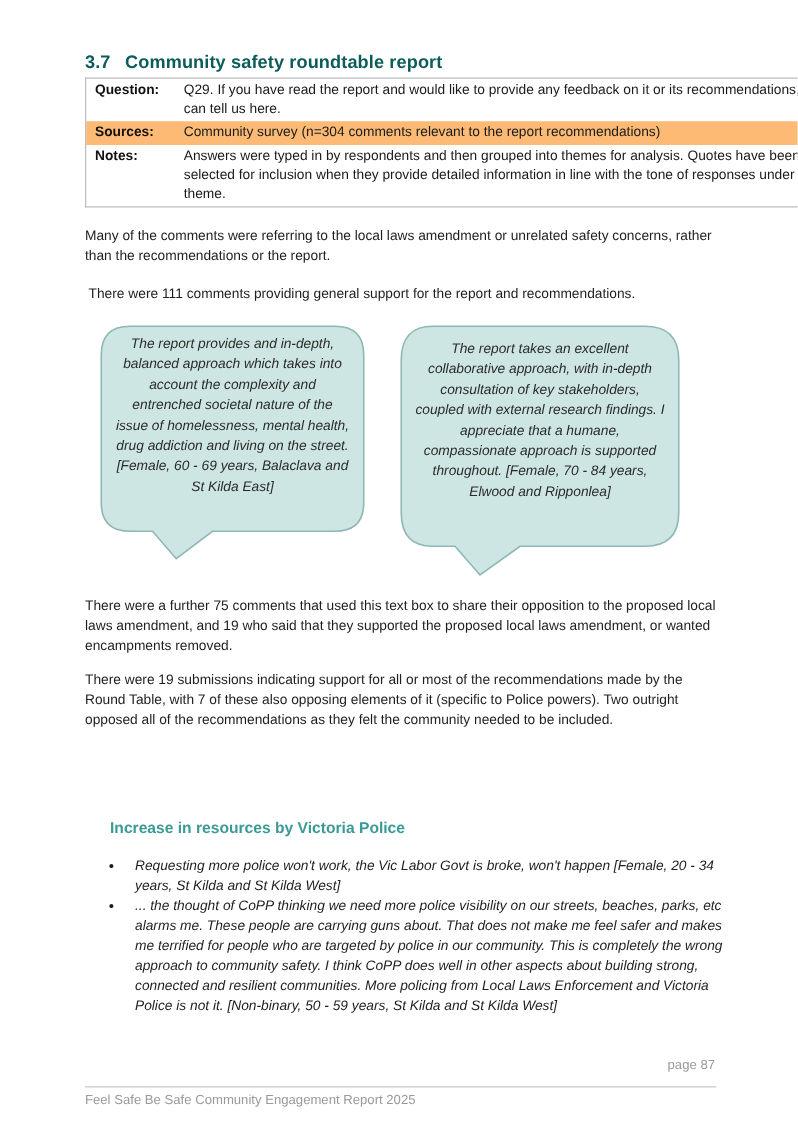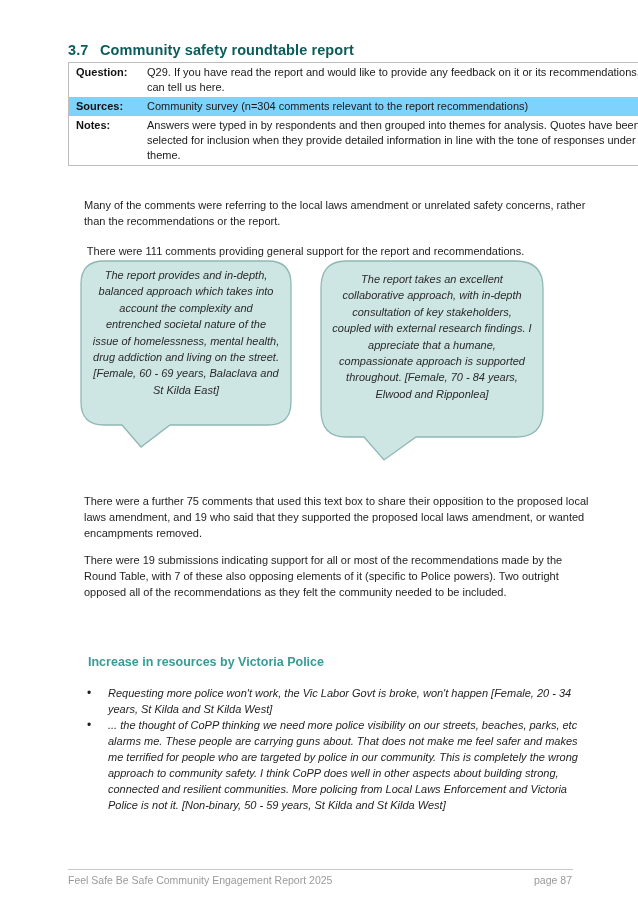--- a/index.html
+++ b/index.html
@@ -6,33 +6,33 @@
   body { width:638px; height:912px; position:relative; overflow:hidden;
          font-family:"Liberation Sans", sans-serif; color:#1a1a1a; }
   .page { position:absolute; left:0; top:0; width:638px; height:912px; }
   .h-section { position:absolute; left:68px; top:42px; font-size:14.5px; font-weight:bold;
                color:#0b5c5a; margin:0; letter-spacing:0.1px; }
   .h-section .num { display:inline-block; width:32px; }
   .info-table { position:absolute; left:68px; top:62px; width:605px; border:1.5px solid #bdbdbd;
                 border-collapse:collapse; font-size:11px; line-height:15px; }
   .info-table td { vertical-align:top; padding:2px 6px 2px 7px; }
   .info-table td.lbl { width:58px; font-weight:bold; color:#111; }
-  .info-table tr.shade td { background:#7dd3fc; }
-  .para { position:absolute; left:68px; width:508px; font-size:11px; line-height:16px; margin:16px; color:#1e1e1e; }
+  .info-table tr.shade td { background:#fdba74; }
+  .para { position:absolute; left:68px; width:508px; font-size:11px; line-height:16px; margin:0; color:#1e1e1e; }
   .bubble { position:absolute; }
   .bubble svg { position:absolute; left:0; top:0; }
   .bubble .btext { position:absolute; text-align:center; font-style:italic; font-size:11px; line-height:16.4px; color:#2a2a2a; }
   .h-theme { position:absolute; left:68px; top:655px; font-size:12.5px; font-weight:bold; color:#3b9a96; margin:0;padding-left:20px; }
   .quote-list { position:absolute; left:68px; top:685px; width:510px; margin:0; padding:0; list-style:none;
                 font-size:11px; line-height:16px; font-style:italic; color:#1e1e1e; }
   .quote-list li { position:relative; padding-left:40px; margin-bottom:0; }
   .quote-list li .bullet { position:absolute; left:19px; top:0; font-style:normal; font-size:12px; }
   .footer-rule { position:absolute; left:68px; top:869px; width:505px; height:0; border-top:1.5px solid #c8c8c8; }
   .footer-left { position:absolute; left:68px; top:874px; font-size:10.5px; color:#9a9a9a; }
-  .footer-right { position:absolute; right:66px; top:874px; font-size:10.5px; color:#9a9a9a;text-align:center; }
+  .footer-right { position:absolute; right:66px; top:846px; font-size:10.5px; color:#9a9a9a;text-align:center; }
 </style>
 </head>
 <body>
 
 <div class="page">
 
   <h2 class="h-section">
     <span class="num">3.7</span><span>Community safety roundtable report</span>
   </h2>
 

